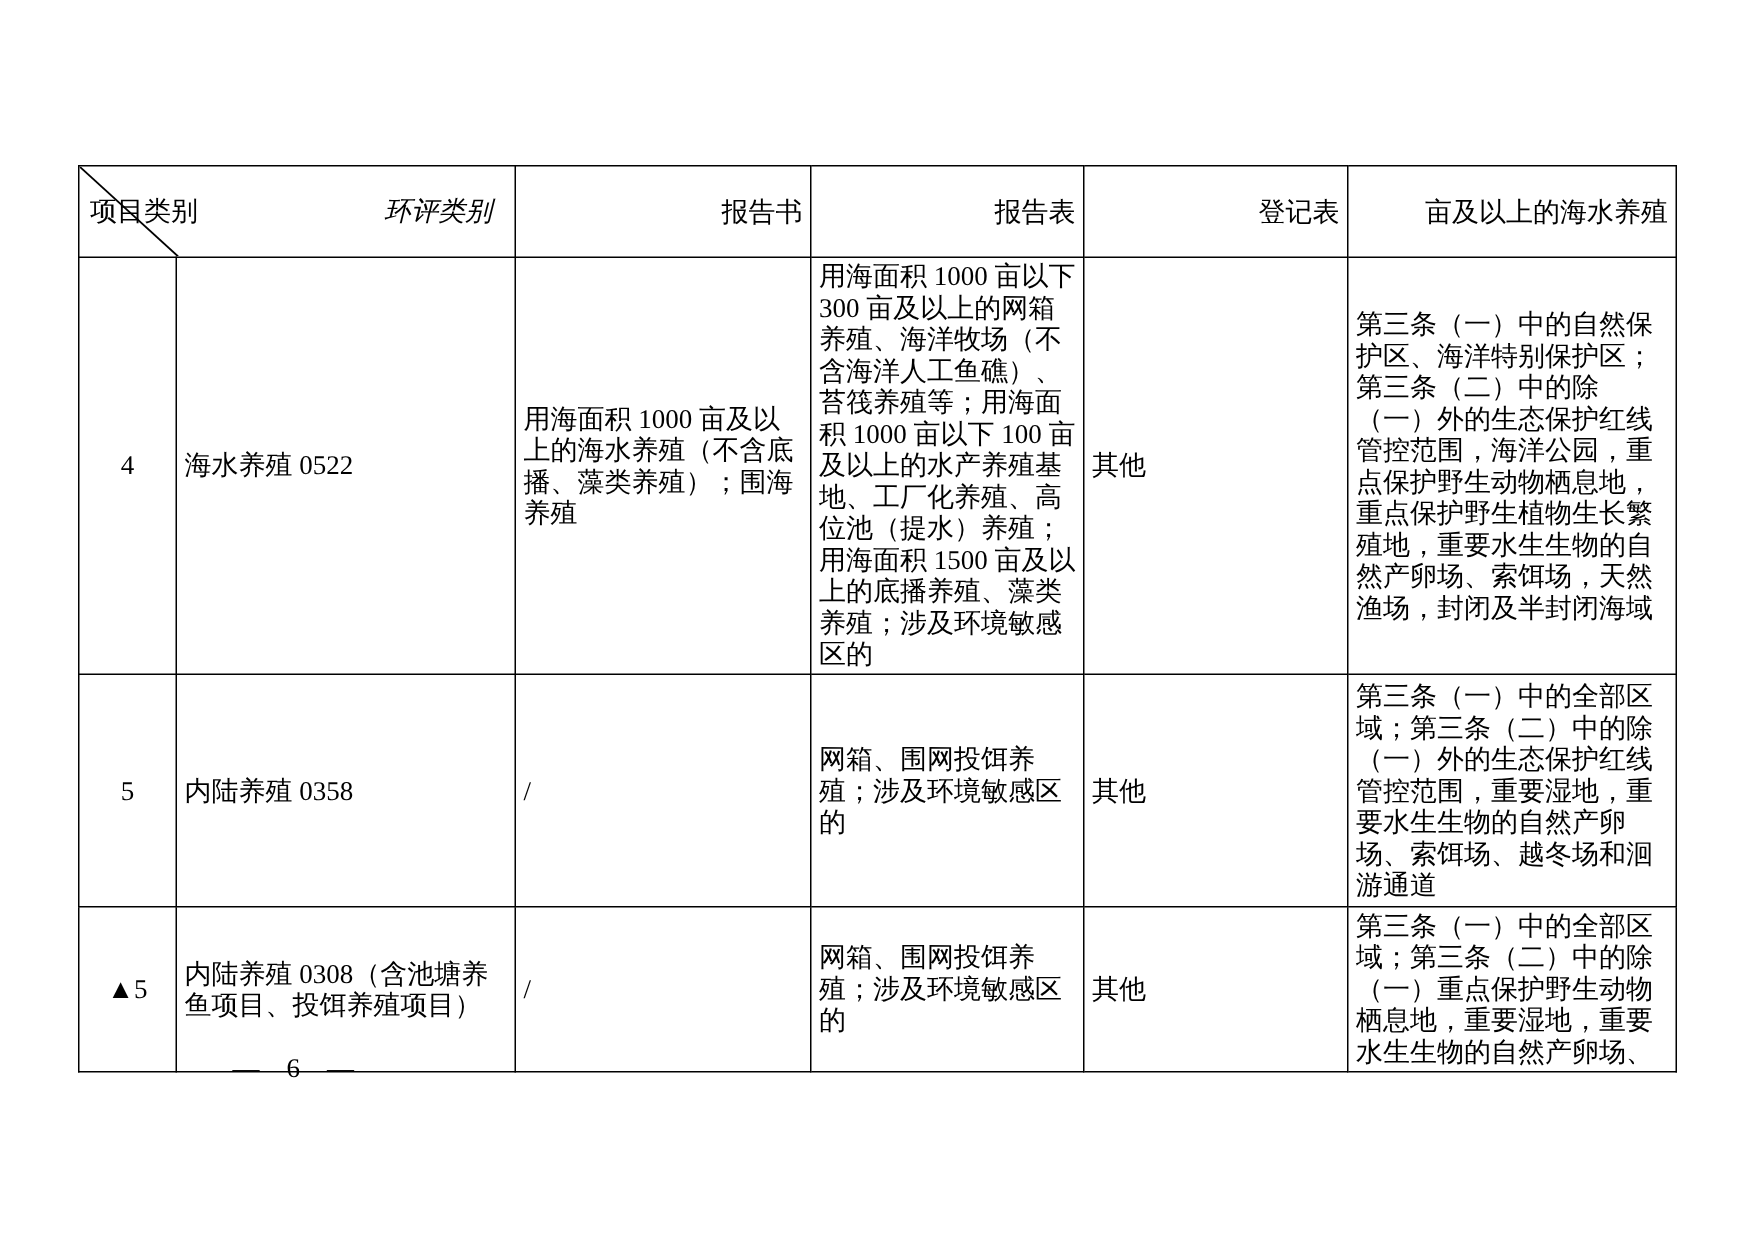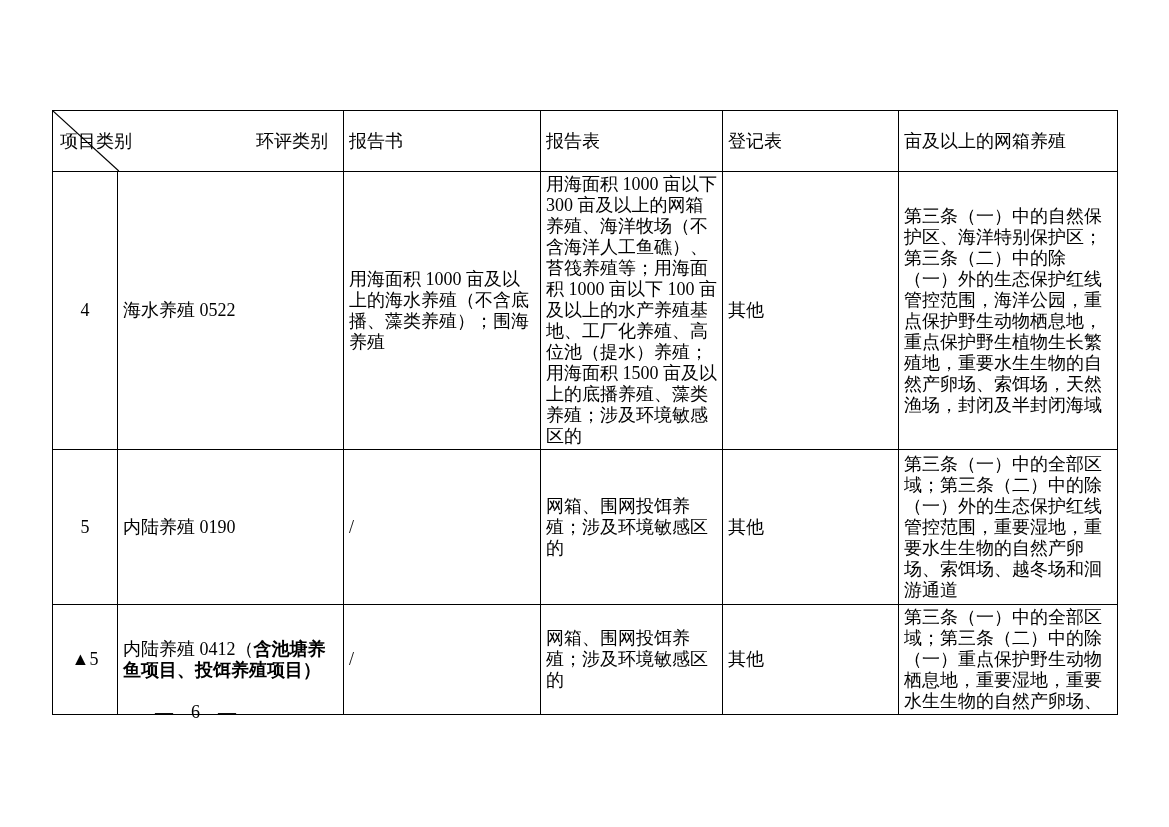--- a/index.html
+++ b/index.html
@@ -28,21 +28,21 @@
     padding: 2px 5px;
     font-size: 18px;
     line-height: 21px;
     font-weight: normal;
     vertical-align: middle;
     text-align: left;
     word-break: break-all;
     overflow: hidden;
   }
   .doc-table th.plain-head {
-    text-align: left;
+    text-align: right;
     vertical-align: middle;
   }
   tr.header-row { height: 61px; }
   tr.row-4 { height: 263px; }
   tr.row-5 { height: 155px; }
   tr.row-5a { height: 103px; }
 
   td.num-cell { text-align: center; }
 
   
@@ -62,22 +62,23 @@
     top: 50%;
     transform: translateY(-50%);
     white-space: nowrap;
   }
   .corner-top-label {
     position: absolute;
     right: 15px;
     top: 50%;
     transform: translateY(-50%);
     white-space: nowrap;
+    font-style: italic;
   }
-  .bold-seg { font-weight: bold; }
+  .bold-seg { font-weight: normal; }
   .page-footer {
     position: absolute;
     left: 155px;
     top: 702px;
     font-size: 18px;
     letter-spacing: 3px;
     white-space: pre;
   }
 </style>
 </head>
@@ -98,44 +99,44 @@
     <th class="corner-cell" colspan="2">
       <svg class="corner-svg" viewBox="0 0 291 61" preserveAspectRatio="none">
         <line x1="0" y1="0" x2="66" y2="61" stroke="#000" stroke-width="1.2"></line>
       </svg>
       <span class="corner-bottom-label">项目类别</span>
       <span class="corner-top-label">环评类别</span>
     </th>
     <th class="plain-head">报告书</th>
     <th class="plain-head">报告表</th>
     <th class="plain-head">登记表</th>
-    <th class="plain-head">亩及以上的网箱养殖</th>
+    <th class="plain-head">亩及以上的海水养殖</th>
   </tr>
 
   <tr class="row-4">
     <td class="num-cell">4</td>
     <td><span>海水养殖 0522</span><span class="bold-seg"></span></td>
     <td>用海面积 1000 亩及以上的海水养殖（不含底播、藻类养殖）；围海养殖</td>
     <td>用海面积 1000 亩以下 300 亩及以上的网箱养殖、海洋牧场（不含海洋人工鱼礁）、苔筏养殖等；用海面积 1000 亩以下 100 亩及以上的水产养殖基地、工厂化养殖、高位池（提水）养殖；用海面积 1500 亩及以上的底播养殖、藻类养殖；涉及环境敏感区的</td>
     <td>其他</td>
     <td>第三条（一）中的自然保护区、海洋特别保护区；第三条（二）中的除（一）外的生态保护红线管控范围，海洋公园，重点保护野生动物栖息地，重点保护野生植物生长繁殖地，重要水生生物的自然产卵场、索饵场，天然渔场，封闭及半封闭海域</td>
   </tr>
 
   <tr class="row-5">
     <td class="num-cell">5</td>
-    <td><span>内陆养殖 0190</span><span class="bold-seg"></span></td>
+    <td><span>内陆养殖 0358</span><span class="bold-seg"></span></td>
     <td>/</td>
     <td>网箱、围网投饵养殖；涉及环境敏感区的</td>
     <td>其他</td>
     <td>第三条（一）中的全部区域；第三条（二）中的除（一）外的生态保护红线管控范围，重要湿地，重要水生生物的自然产卵场、索饵场、越冬场和洄游通道</td>
   </tr>
 
   <tr class="row-5a">
     <td class="num-cell">▲5</td>
-    <td><span>内陆养殖 0412（</span><span class="bold-seg">含池塘养鱼项目、投饵养殖项目）</span></td>
+    <td><span>内陆养殖 0308（</span><span class="bold-seg">含池塘养鱼项目、投饵养殖项目）</span></td>
     <td>/</td>
     <td>网箱、围网投饵养殖；涉及环境敏感区的</td>
     <td>其他</td>
     <td>第三条（一）中的全部区域；第三条（二）中的除（一）重点保护野生动物栖息地，重要湿地，重要水生生物的自然产卵场、</td>
   </tr>
 </tbody>
   </table>
 
 <div class="page-footer">—  6  —</div>
 

